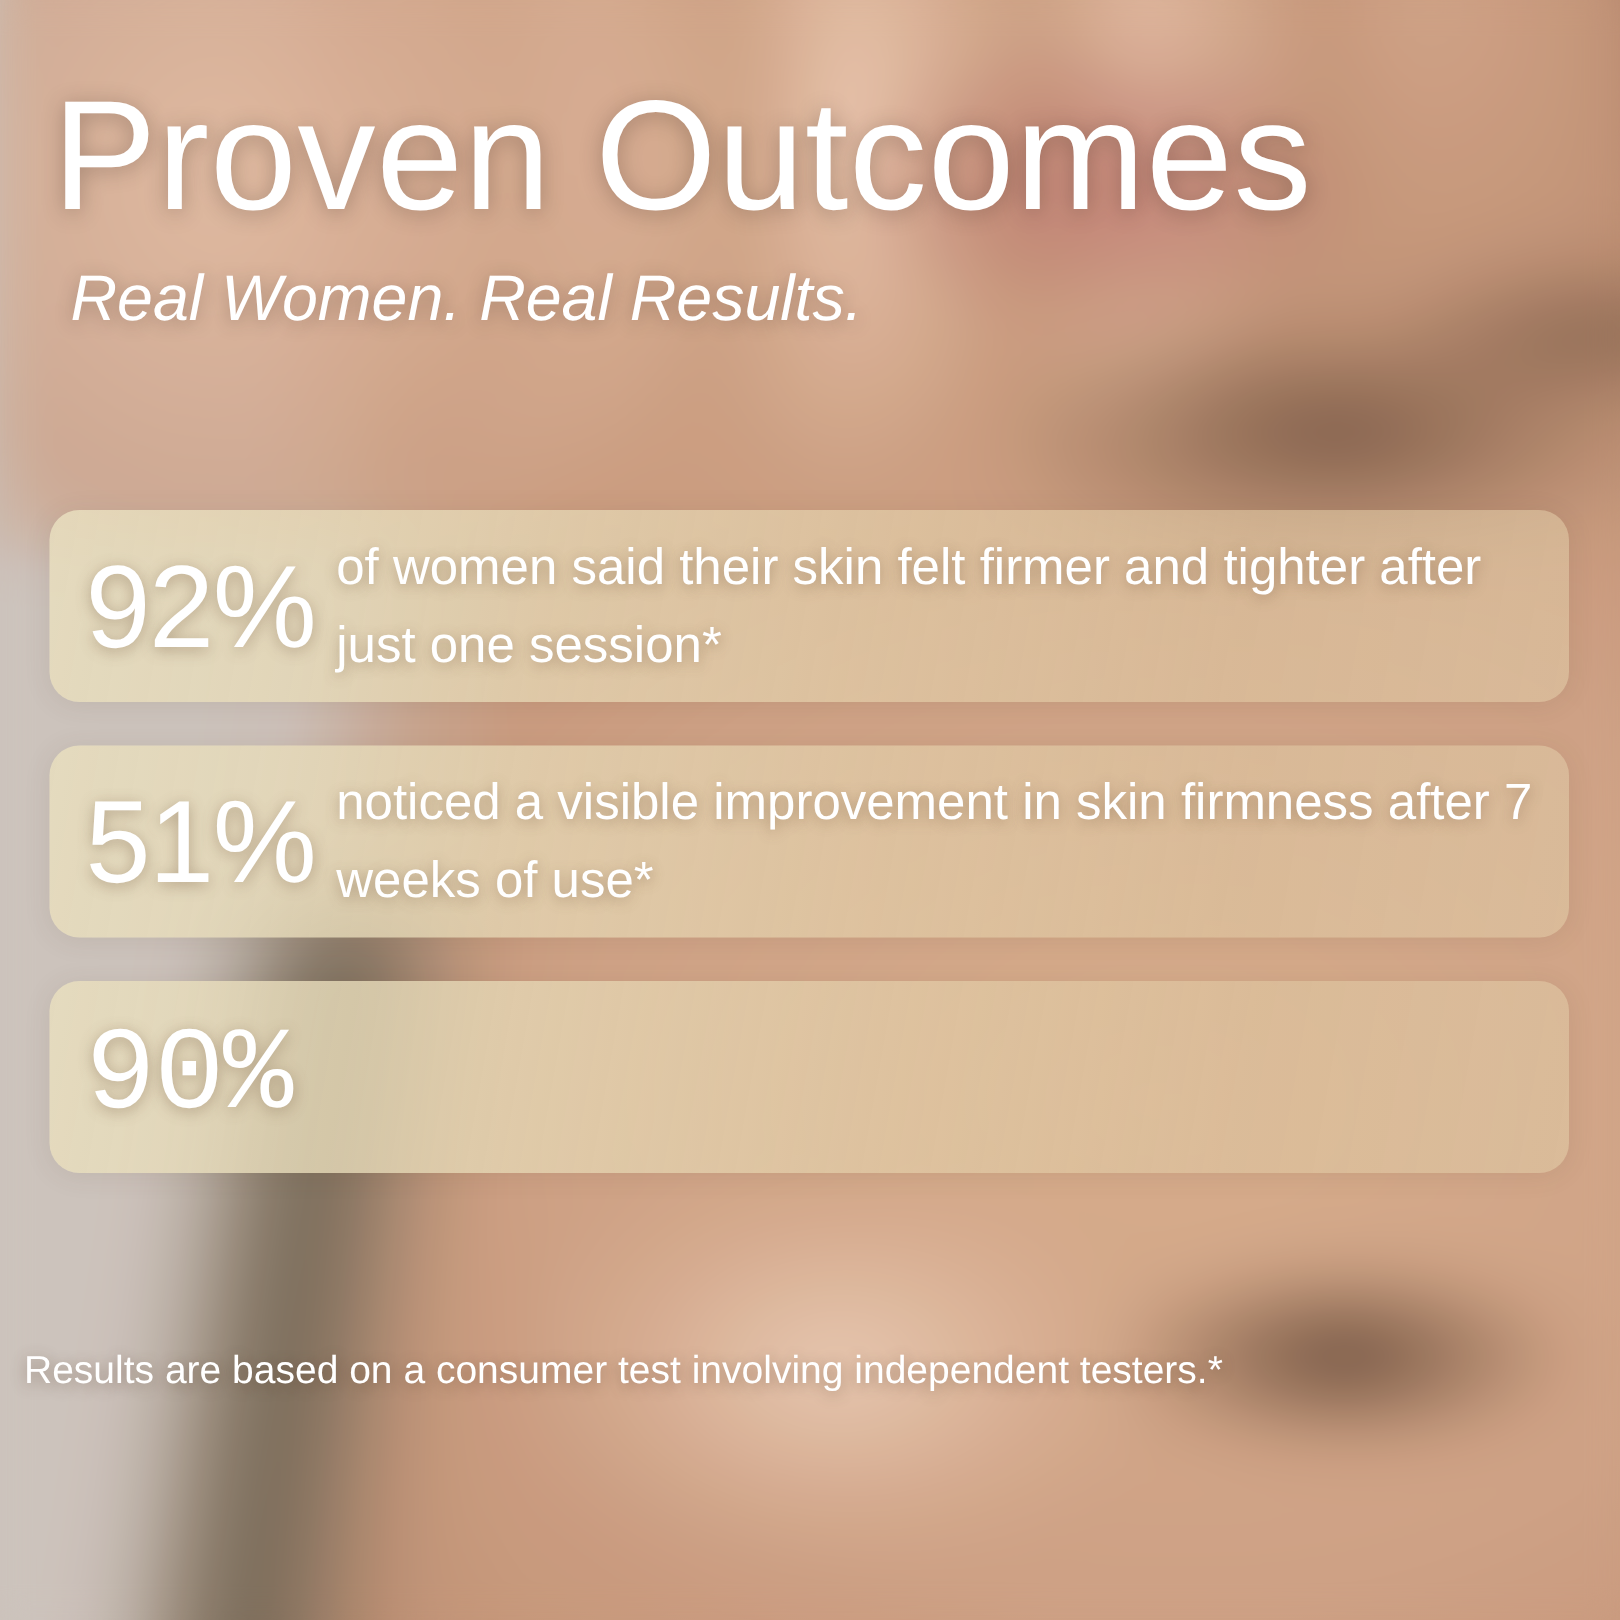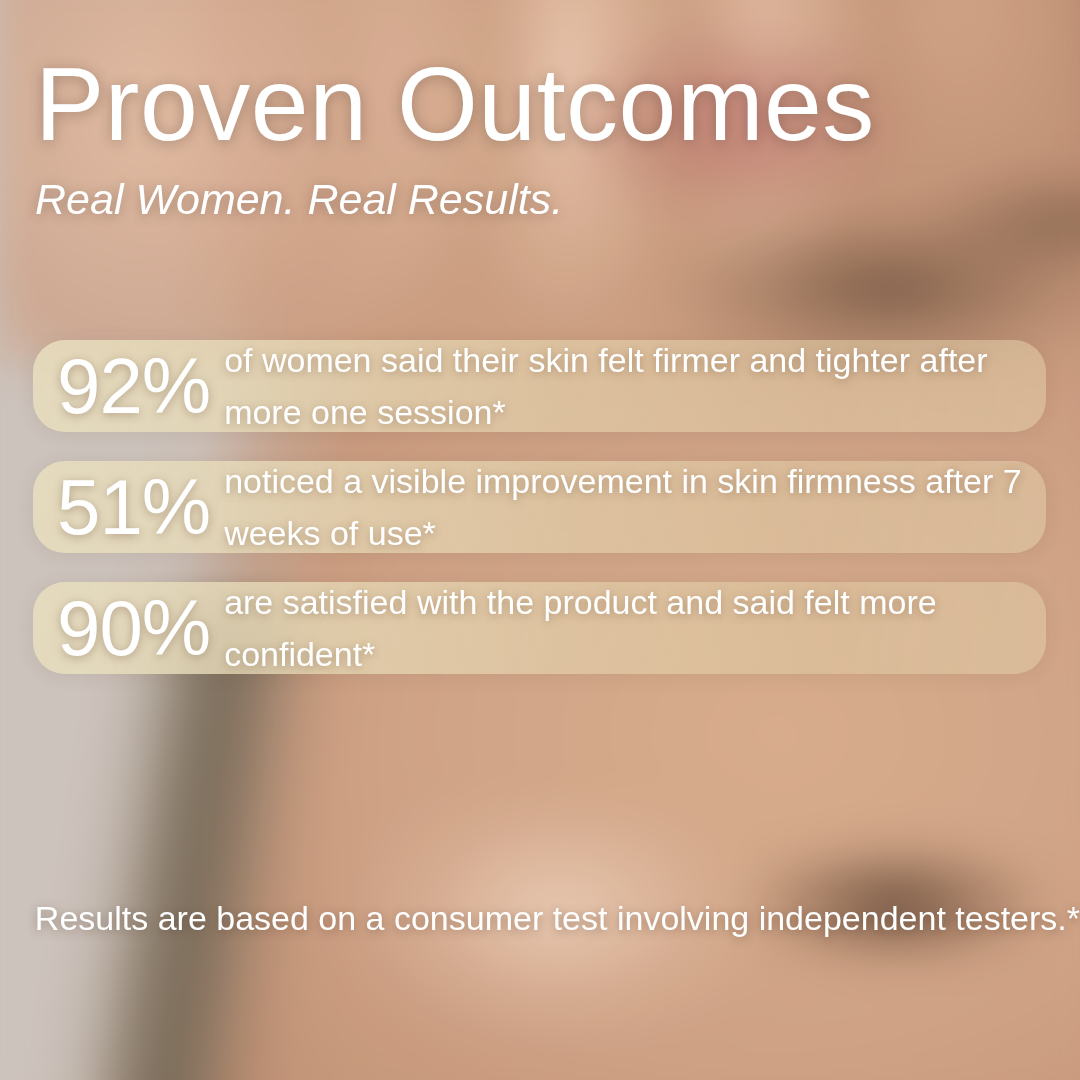--- a/index.html
+++ b/index.html
@@ -153,52 +153,53 @@
     text-shadow: 0 2px 14px rgba(70,50,40,0.35);
     white-space: nowrap;
   }
 
   .subtitle {
     color: #ffffff;
     font-size: 43px;
     font-weight: 300;
     font-style: italic;
     line-height: 1.0;
-    margin: 22px 0 0 0;
+    margin: 22px 0 0 12px;
     text-shadow: 0 2px 12px rgba(70,50,40,0.35);
     white-space: nowrap;
   }
 
   .stats {
     position: absolute;
     left: 33px;
     right: 34px;
     top: 340px;
   }
 
   .stat-card {
     position: relative;
-    height: 92px;
-    border-radius: 32px;
+    height: 128px;
+    border-radius: 20px;
     margin-bottom: 29px;
     display: flex;
     align-items: center;
     overflow: hidden;
     background:
       linear-gradient(100deg,
         rgba(231,221,190,0.88) 0%,
         rgba(229,216,182,0.80) 26%,
         rgba(226,205,168,0.70) 55%,
         rgba(222,198,161,0.62) 78%,
         rgba(224,202,166,0.58) 100%);
     box-shadow: 0 2px 18px rgba(90,66,48,0.10);
   }
 
   .stat-card:last-child {
     margin-bottom: 12px;
+    font-family: Liberation Mono, monospace;
   }
 
   .stat-pct {
     flex: 0 0 auto;
     color: #ffffff;
     font-size: 78px;
     font-weight: 300;
     line-height: 1;
     letter-spacing: -1px;
     padding-left: 24px;
@@ -212,26 +213,26 @@
     color: #ffffff;
     font-size: 34px;
     font-weight: 300;
     line-height: 52px;
     text-shadow: 0 2px 9px rgba(110,82,58,0.45);
     padding-right: 16px;
   }
 
   .footnote {
     position: absolute;
-    left: 4px;
+    left: 16px;
     right: 0;
     top: 898px;
-    text-align: right;
-    color: #ffffff;
-    font-size: 34px;
+    text-align: left;
+    color: #ffffff;
+    font-size: 26px;
     font-weight: 300;
     line-height: 1.2;
     text-shadow: 0 2px 10px rgba(90,66,48,0.45);
   }
 </style>
 </head>
 <body>
 
 <div id="poster">
 
@@ -249,31 +250,30 @@
 
     <div class="header">
       <h1 class="title">Proven Outcomes</h1>
       <div class="subtitle">Real Women. Real Results.</div>
     </div>
 
     <div class="stats">
 
       <div class="stat-card">
         <div class="stat-pct">92%</div>
-        <div class="stat-text">of women said their skin felt firmer and tighter after more one session*</div>
+        <div class="stat-text">of women said their skin felt firmer and tighter after just one session*</div>
       </div>
 
       <div class="stat-card">
         <div class="stat-pct">51%</div>
         <div class="stat-text">noticed a visible improvement in skin firmness after 7 weeks of use*</div>
       </div>
 
       <div class="stat-card">
         <div class="stat-pct">90%</div>
-        <div class="stat-text">are satisfied with the product and said felt more confident*</div>
       </div>
 
     </div>
 
     <div class="footnote">Results are based on a consumer test involving independent testers.*</div>
 
   </div>
 </div>
 
 </body></html>

